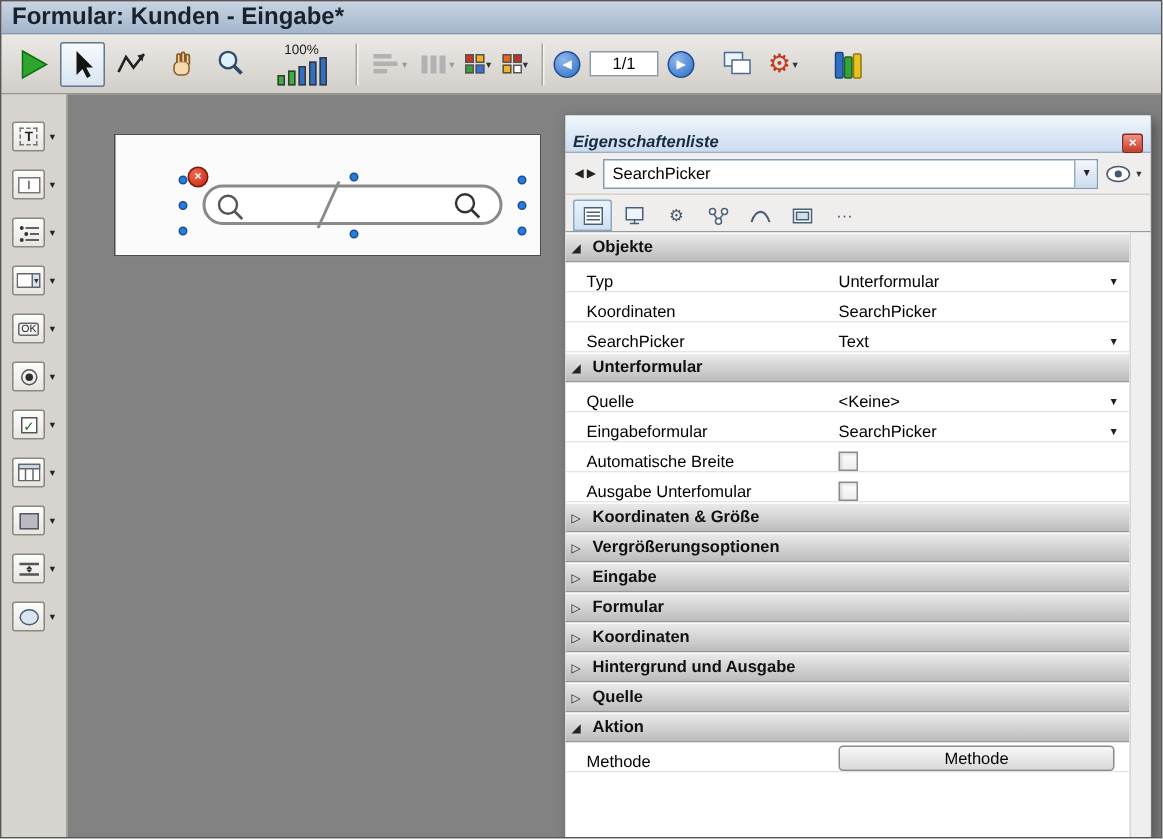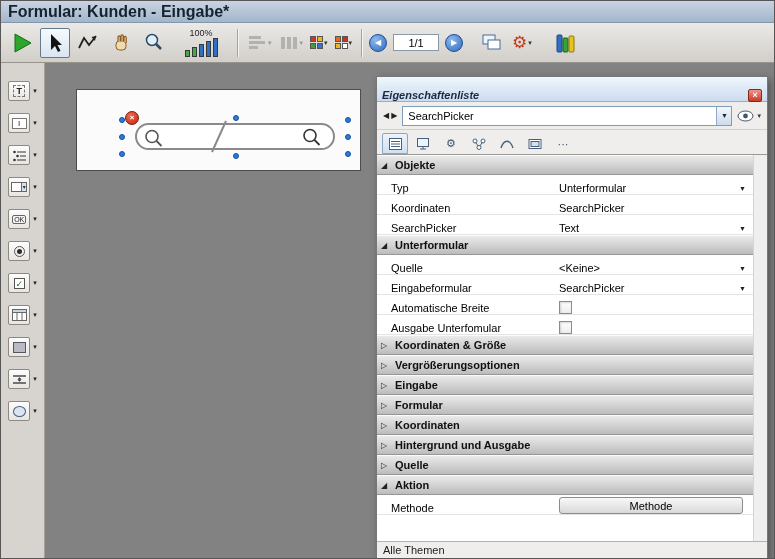--- a/index.html
+++ b/index.html
@@ -508,18 +508,15 @@
             <span class="row-label">Methode</span>
             <span class="row-value">
               <button class="method-btn">Methode</button>
             </span>
           </div>
           <div class="grid-filler"></div>
         </div>
       <div class="scrolltrack"></div>
     </div>
 
-    <div class="statusbar">
-      <span>Alle Themen</span>
-    </div>
   </div>
 
 </div>
 
 </body></html>

